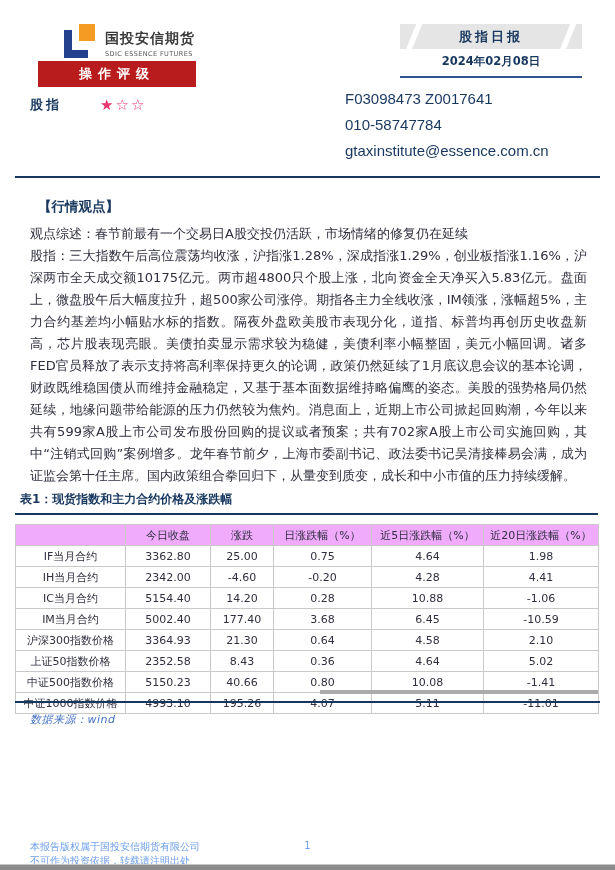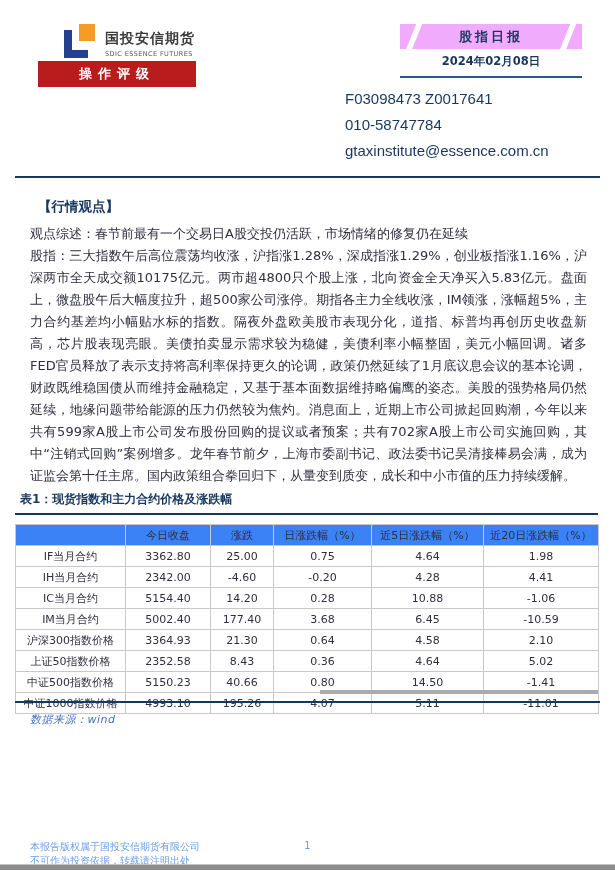--- a/index.html
+++ b/index.html
@@ -13,21 +13,21 @@
   .logo-orange{position:absolute;left:15px;top:0;width:16px;height:17px;background:#F59A23;}
   .logo-names{padding-top:6px;}
   .logo-cn{font-size:14px;font-weight:bold;color:#3a3a3a;letter-spacing:1px;}
   .logo-en{font-size:6.5px;color:#555;letter-spacing:0.4px;margin-top:2px;}
 
   .rating-box{position:absolute;left:38px;top:61px;width:158px;height:26px;background:#b91c1c;color:#fff;font-weight:bold;font-size:13px;letter-spacing:6px;display:flex;align-items:center;justify-content:center;}
   .rating-row{position:absolute;left:30px;top:96px;width:200px;display:flex;align-items:center;}
   .rating-label{font-weight:bold;color:#17375E;font-size:13px;letter-spacing:3px;}
   .rating-stars{margin-left:38px;color:#E8356D;font-size:15px;letter-spacing:2px;}
 
-  .banner{position:absolute;left:400px;top:24px;width:182px;height:25px;background:#f0abfc;overflow:hidden;}
+  .banner{position:absolute;left:400px;top:24px;width:182px;height:25px;background:#e5e5e5;overflow:hidden;}
   .banner-label{position:absolute;inset:0;display:flex;align-items:center;justify-content:center;color:#17375E;font-weight:bold;font-size:13px;letter-spacing:3px;}
   .banner .slash{position:absolute;top:-3px;width:6px;height:32px;background:#fff;transform:skewX(-22deg);}
   .banner .slash.left{left:11px;}
   .banner .slash.right{right:11px;}
 
   .report-date{position:absolute;left:400px;top:54px;width:182px;text-align:center;color:#17375E;font-weight:bold;font-size:11.5px;padding-bottom:7px;border-bottom:2px solid #2E5496;}
 
   .analyst{position:absolute;left:345px;top:90px;color:#17375E;}
   .analyst .name{font-weight:bold;font-size:12.5px;margin-bottom:12px;letter-spacing:1px;}
   .analyst .mono{font-family:Liberation Sans, sans-serif;font-size:15px;margin-bottom:9px;}
@@ -37,21 +37,21 @@
   
   .section-title{position:absolute;left:38px;top:198px;font-weight:bold;color:#17375E;font-size:13.5px;}
   .viewpoint{position:absolute;left:30px;top:223px;width:557px;font-size:13px;line-height:22px;color:#2F2F3F;text-align:justify;}
   .viewpoint .summary{margin-bottom:0;}
 
   
   .table-title{position:absolute;left:20px;top:491px;font-weight:bold;color:#17375E;font-size:12px;}
   .table-wrap{position:absolute;left:15px;top:513px;width:583px;border-top:2px solid #17375E;padding-top:9px;}
   table{border-collapse:collapse;width:583px;font-size:11px;color:#2F2F3F;table-layout:fixed;}
   th,td{border:1px solid #C9C9C9;text-align:center;padding:2.5px 1px;font-weight:normal;height:13px;}
-  thead th{background:#3b82f6;}
+  thead th{background:#f0abfc;}
   .scrollbar-thumb{position:absolute;left:320px;top:690px;width:278px;height:4px;background:#ABABAB;}
   .mid-rule{position:absolute;left:15px;width:585px;top:701px;height:2px;background:#17375E;}
   .source-note{position:absolute;left:30px;top:712px;font-style:italic;color:#4472C4;font-size:11px;letter-spacing:0.5px;}
 
   
   .footer{position:absolute;left:30px;right:30px;top:840px;display:flex;justify-content:space-between;color:#6D9EEB;font-size:10px;flex-direction:column;}
   .footer .page-num{position:absolute;left:0;right:0;text-align:center;}
   .bottom-strip{position:absolute;left:0;right:0;bottom:0;height:5px;background:#8C8C8C;border-top:1px solid #c6c6c6;}
 </style>
 </head>
@@ -71,20 +71,24 @@
   </div>
 
   <div class="banner">
     <span class="slash left"></span>
     <span class="slash right"></span>
     <span class="banner-label">股指日报</span>
   </div>
   <div class="report-date">2024年02月08日</div>
 
   <div class="rating-box">操作评级</div>
+  <div class="rating-row">
+    <span class="rating-label">股指</span>
+    <span class="rating-stars">★☆☆</span>
+  </div>
 
   <div class="analyst">
     <div class="mono">F03098473 Z0017641</div>
     <div class="mono">010-58747784</div>
     <div class="mono">gtaxinstitute@essence.com.cn</div>
   </div>
 
   <div class="head-rule"></div>
 
   <div class="section-title">【行情观点】</div>
@@ -161,21 +165,21 @@
             <td>8.43</td>
             <td>0.36</td>
             <td>4.64</td>
             <td>5.02</td>
           </tr>
           <tr>
             <td>中证500指数价格</td>
             <td>5150.23</td>
             <td>40.66</td>
             <td>0.80</td>
-            <td>14.50</td>
+            <td>10.08</td>
             <td>-1.41</td>
           </tr>
           <tr>
             <td>中证1000指数价格</td>
             <td>4993.10</td>
             <td>195.26</td>
             <td>4.07</td>
             <td>5.11</td>
             <td>-11.01</td>
           </tr>

